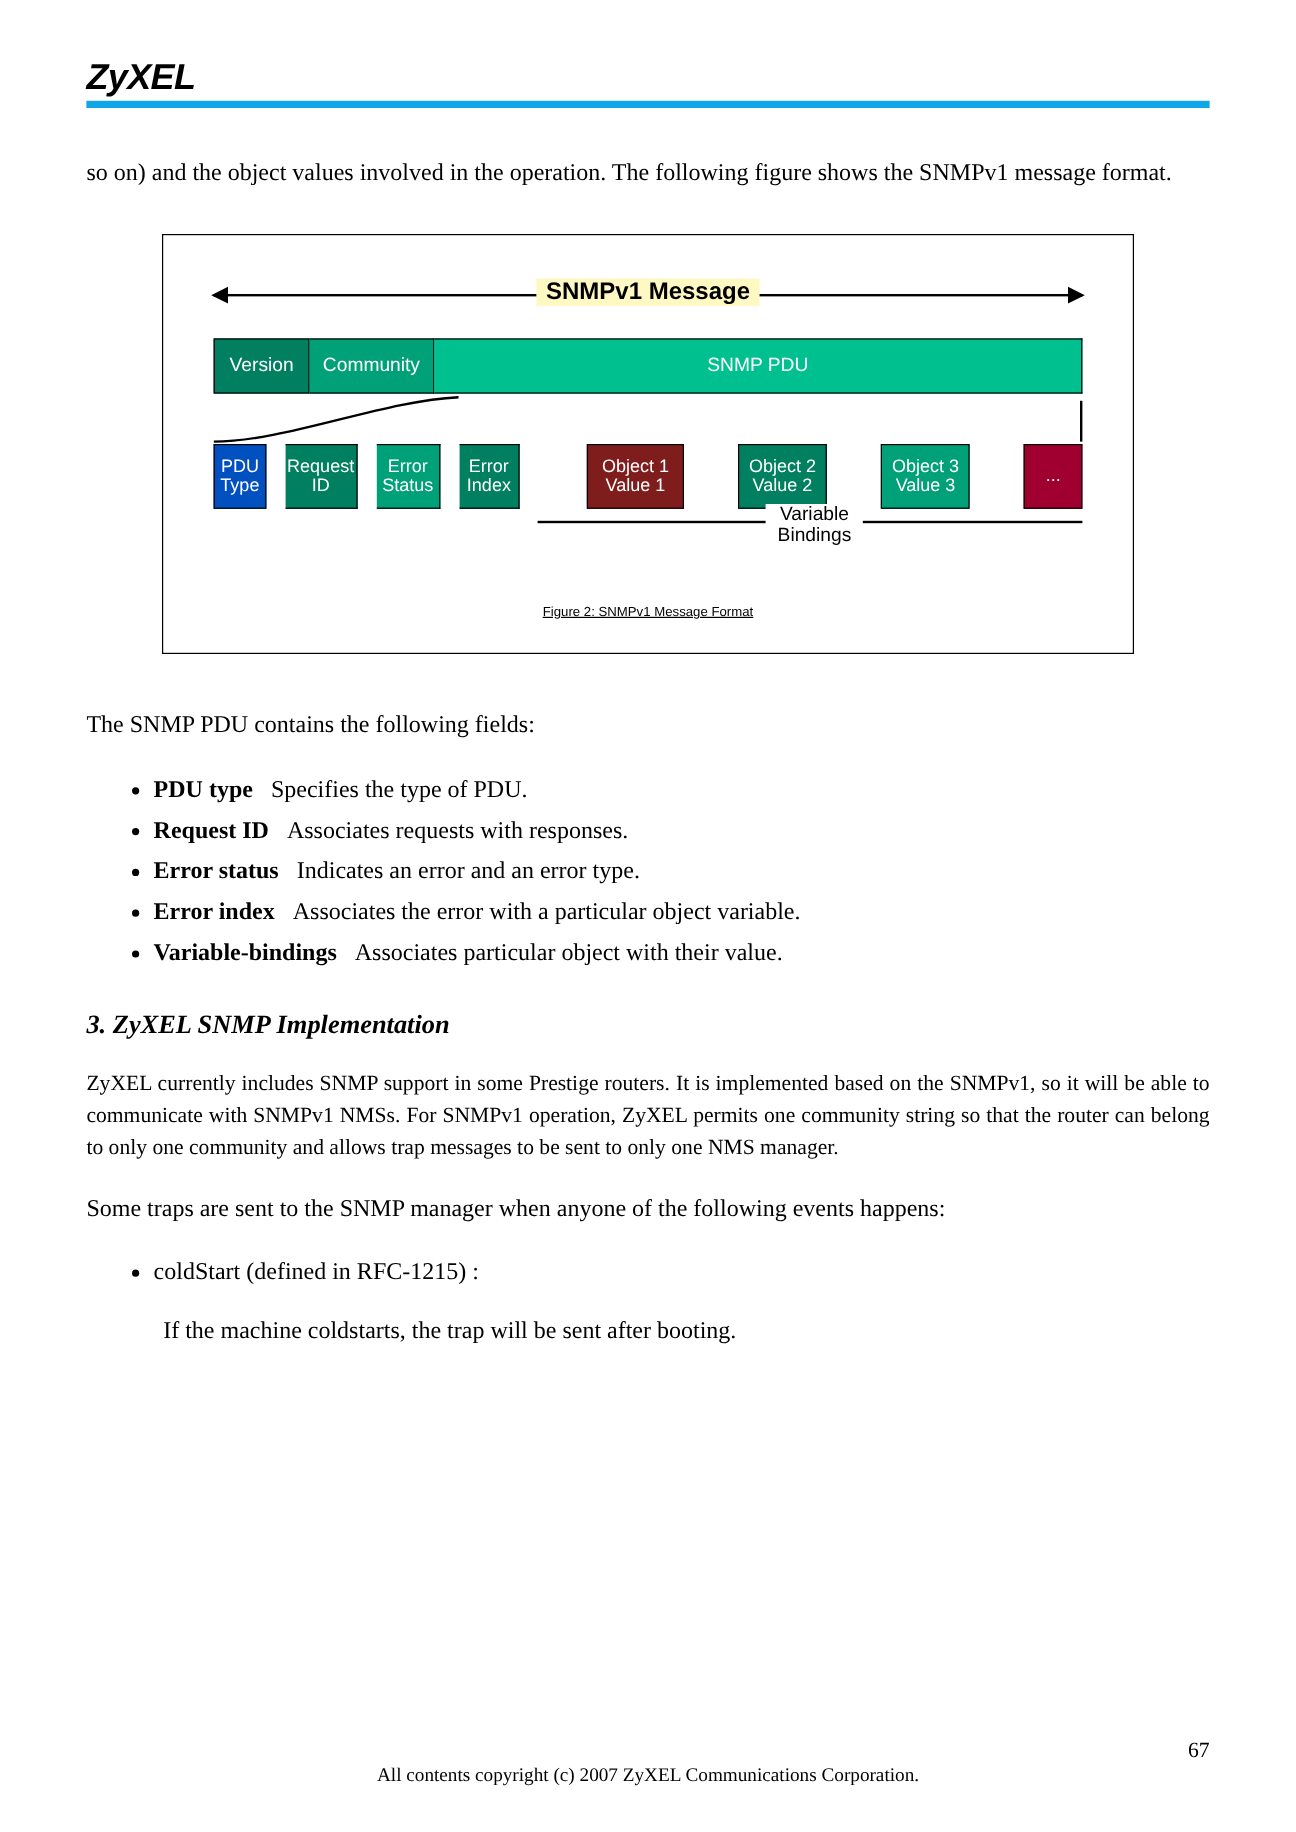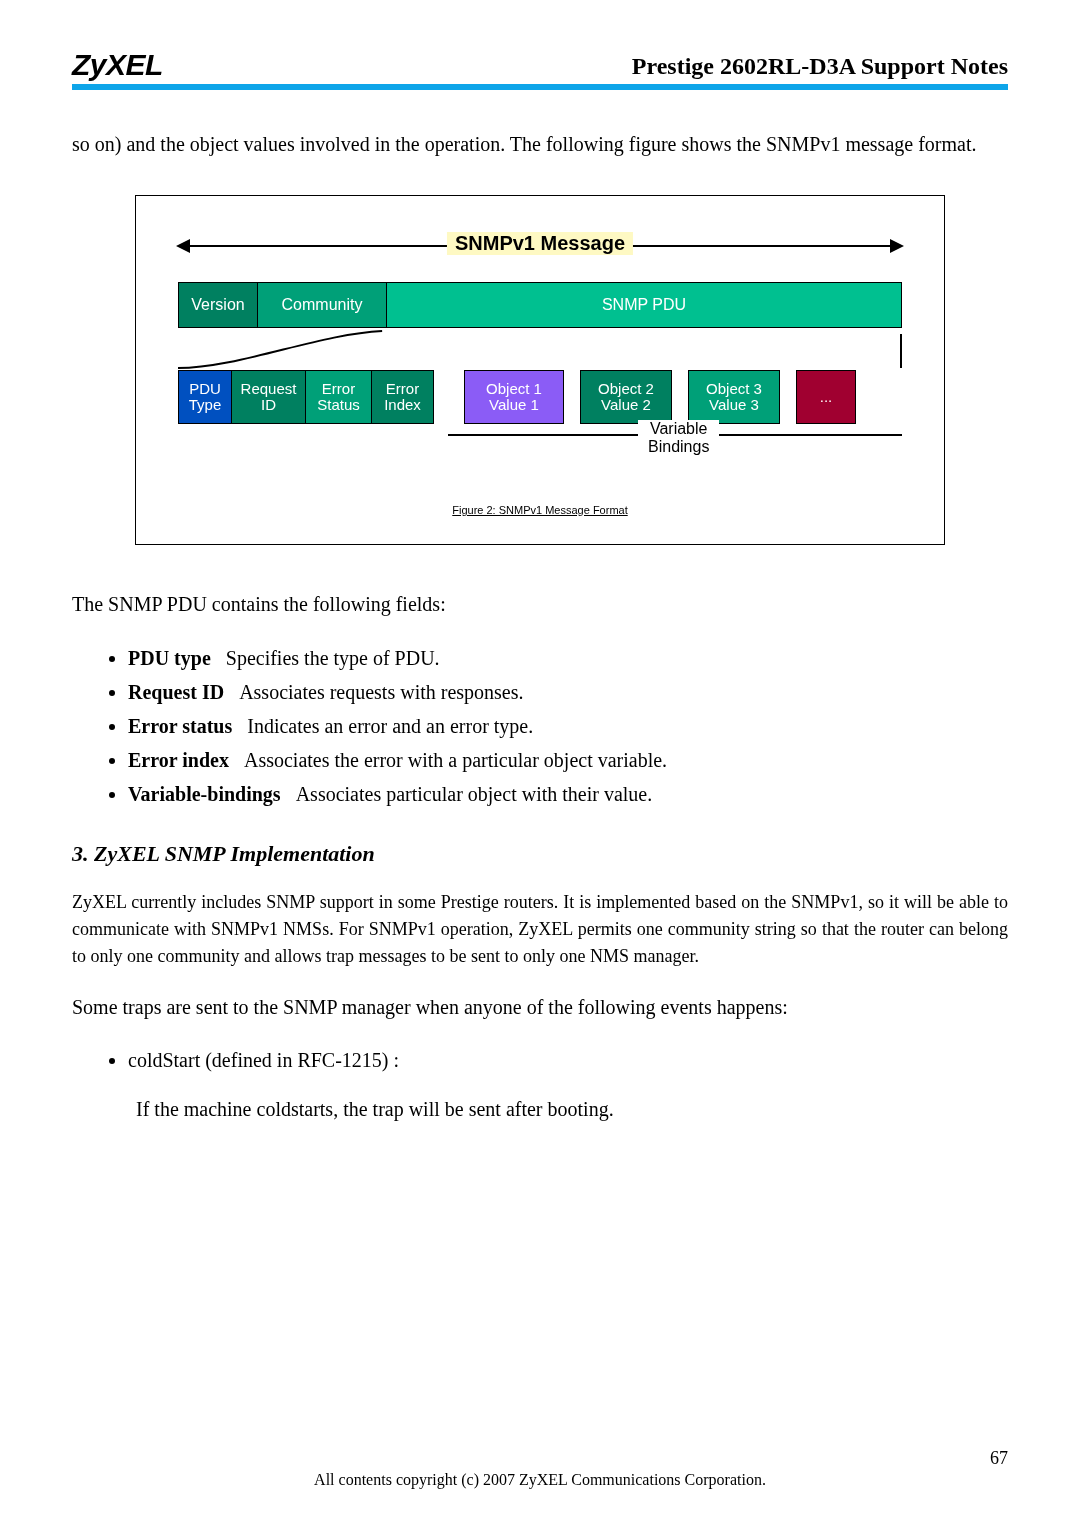--- a/index.html
+++ b/index.html
@@ -86,51 +86,52 @@
     font-family: "Comic Sans MS", cursive, sans-serif;
     font-size: 16px;
     color: #fff;
     display: flex;
     align-items: center;
     justify-content: center;
     text-align: center;
     height: 46px;
   }
   .c-version { width: 80px; background:#008060; border:1px solid #000; }
-  .c-community { width: 129px; background:#00a078; border:1px solid #000; border-left:none; }
+  .c-community { width: 104px; background:#00a078; border:1px solid #000; border-left:none; }
   .c-snmppdu { flex:1; background:#00c090; border:1px solid #000; border-left:none; }
 
   
   .swoosh { height: 42px; position: relative; margin: 0 10px; }
   .swoosh svg { position:absolute; inset:0; width:100%; height:100%; }
   .tick-right {
     position:absolute; right:0; top:6px; width:2px; height:34px; background:#000;
   }
 
   .row2 {
     display: flex;
     margin: 0 10px;
+    gap: 16px;
   }
   .c2 {
     font-family: "Comic Sans MS", cursive, sans-serif;
     font-size: 15px;
     color:#fff;
     height: 54px;
     display:flex; flex-direction:column;
     align-items:center; justify-content:center;
     text-align:center;
     line-height:1.1;
     border:1px solid #000;
   }
   .c2 + .c2 { border-left:none; }
   .c-pdutype  { width:54px;  background:#0050c0; }
   .c-reqid    { width:74px;  background:#008060; }
   .c-errstat  { width:66px;  background:#00a078; }
   .c-errindex { width:62px;  background:#008060; }
-  .c-obj1     { width:100px;  background:#8b5cf6; }
+  .c-obj1     { width:100px;  background:#7f1d1d; }
   .c-obj2     { width:92px;  background:#008060; }
   .c-obj3     { width:92px;  background:#00a078; }
   .gap1 { width:30px; }
   .gap2 { width:16px; }
   .c-dots     { width:60px;  background:#a00030; }
 
   .var-bindings {
     margin-top: 6px;
     margin-left: 0;
     position: relative;
@@ -212,21 +213,20 @@
     position:absolute;
     bottom: 58px; right: 72px;
     font-size: 18px;
   }
 </style>
 </head>
 <body>
 
 <div class="header-row">
   <div class="logo">ZyXEL</div>
-  <div class="header-title">Prestige 2602RL-D3A Support Notes</div>
 </div>
 
 <p class="intro">so on) and the object values involved in the operation. The following figure shows the SNMPv1 message format.</p>
 
 <div class="figure-box">
 
   <div class="snmpv1-line">
     <div class="hline"></div>
     <div class="arrowhead-left"></div>
     <div class="arrowhead-right"></div>

